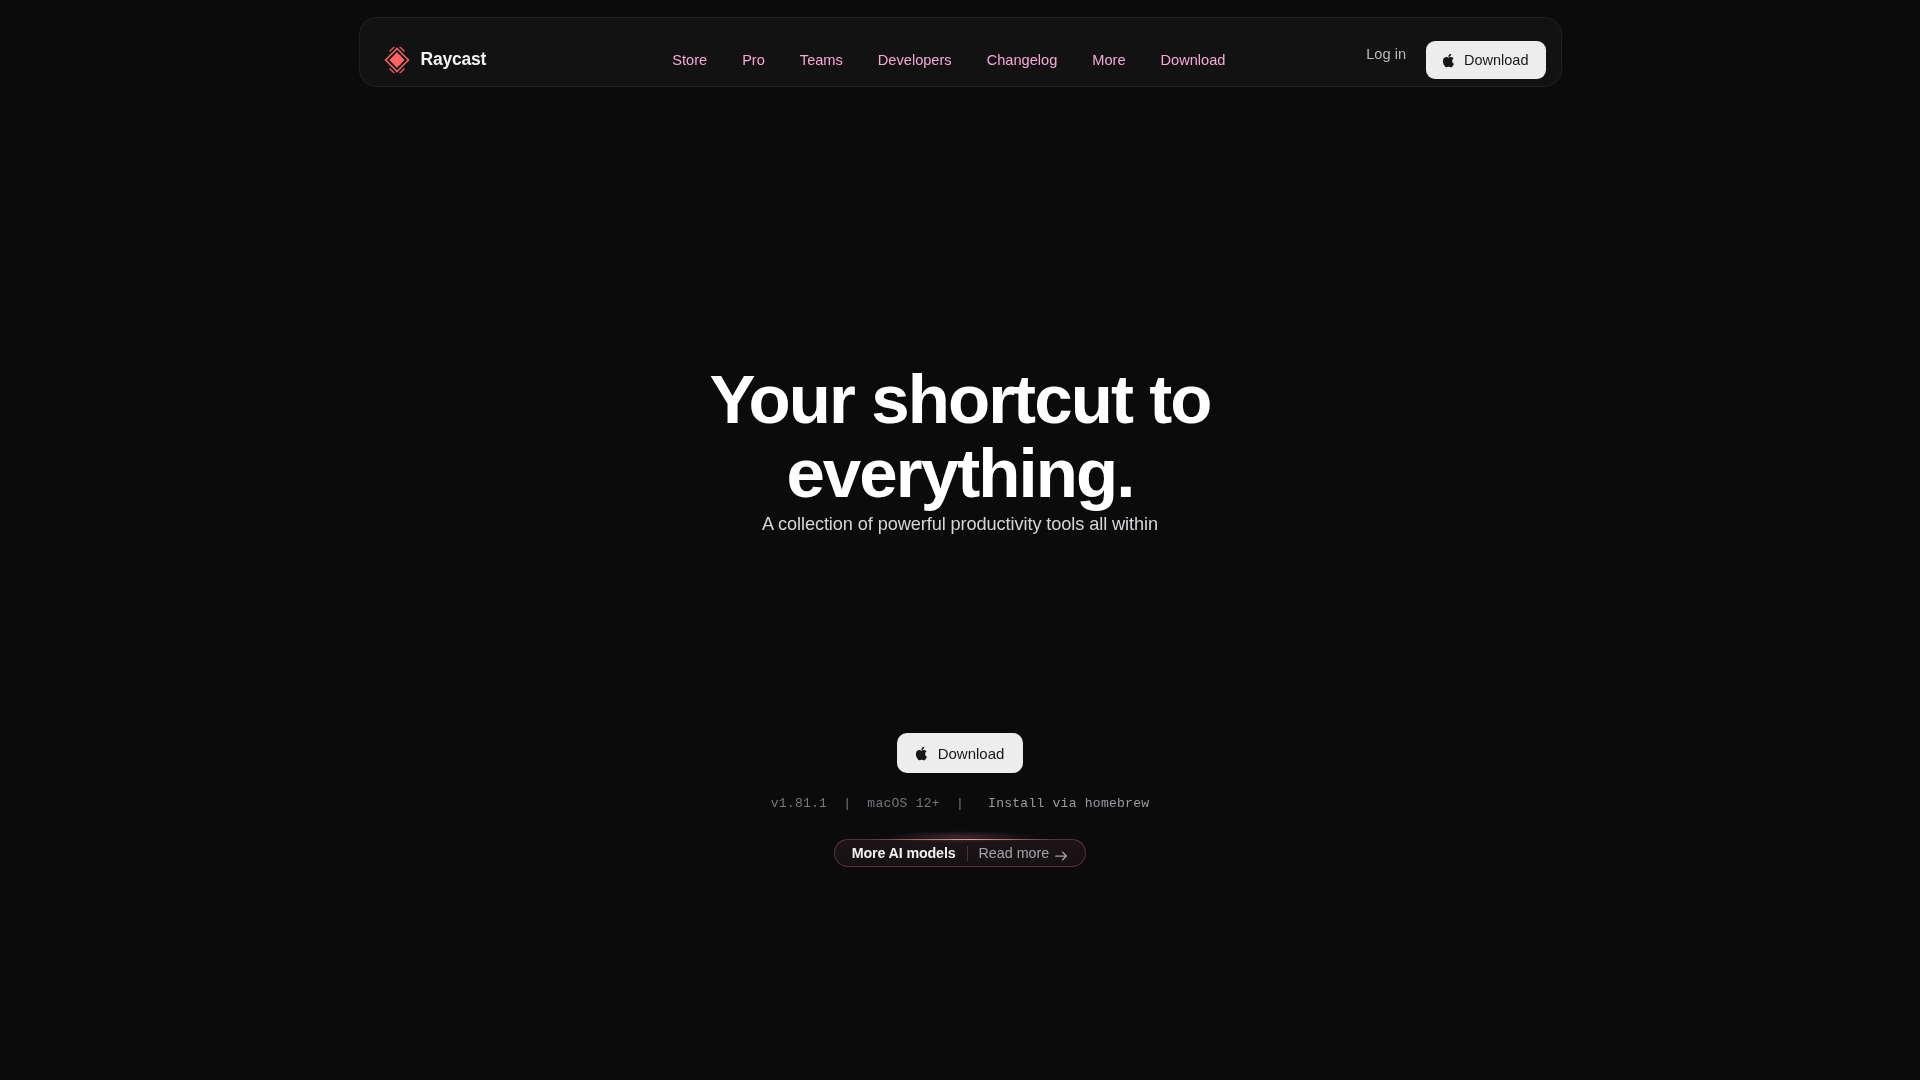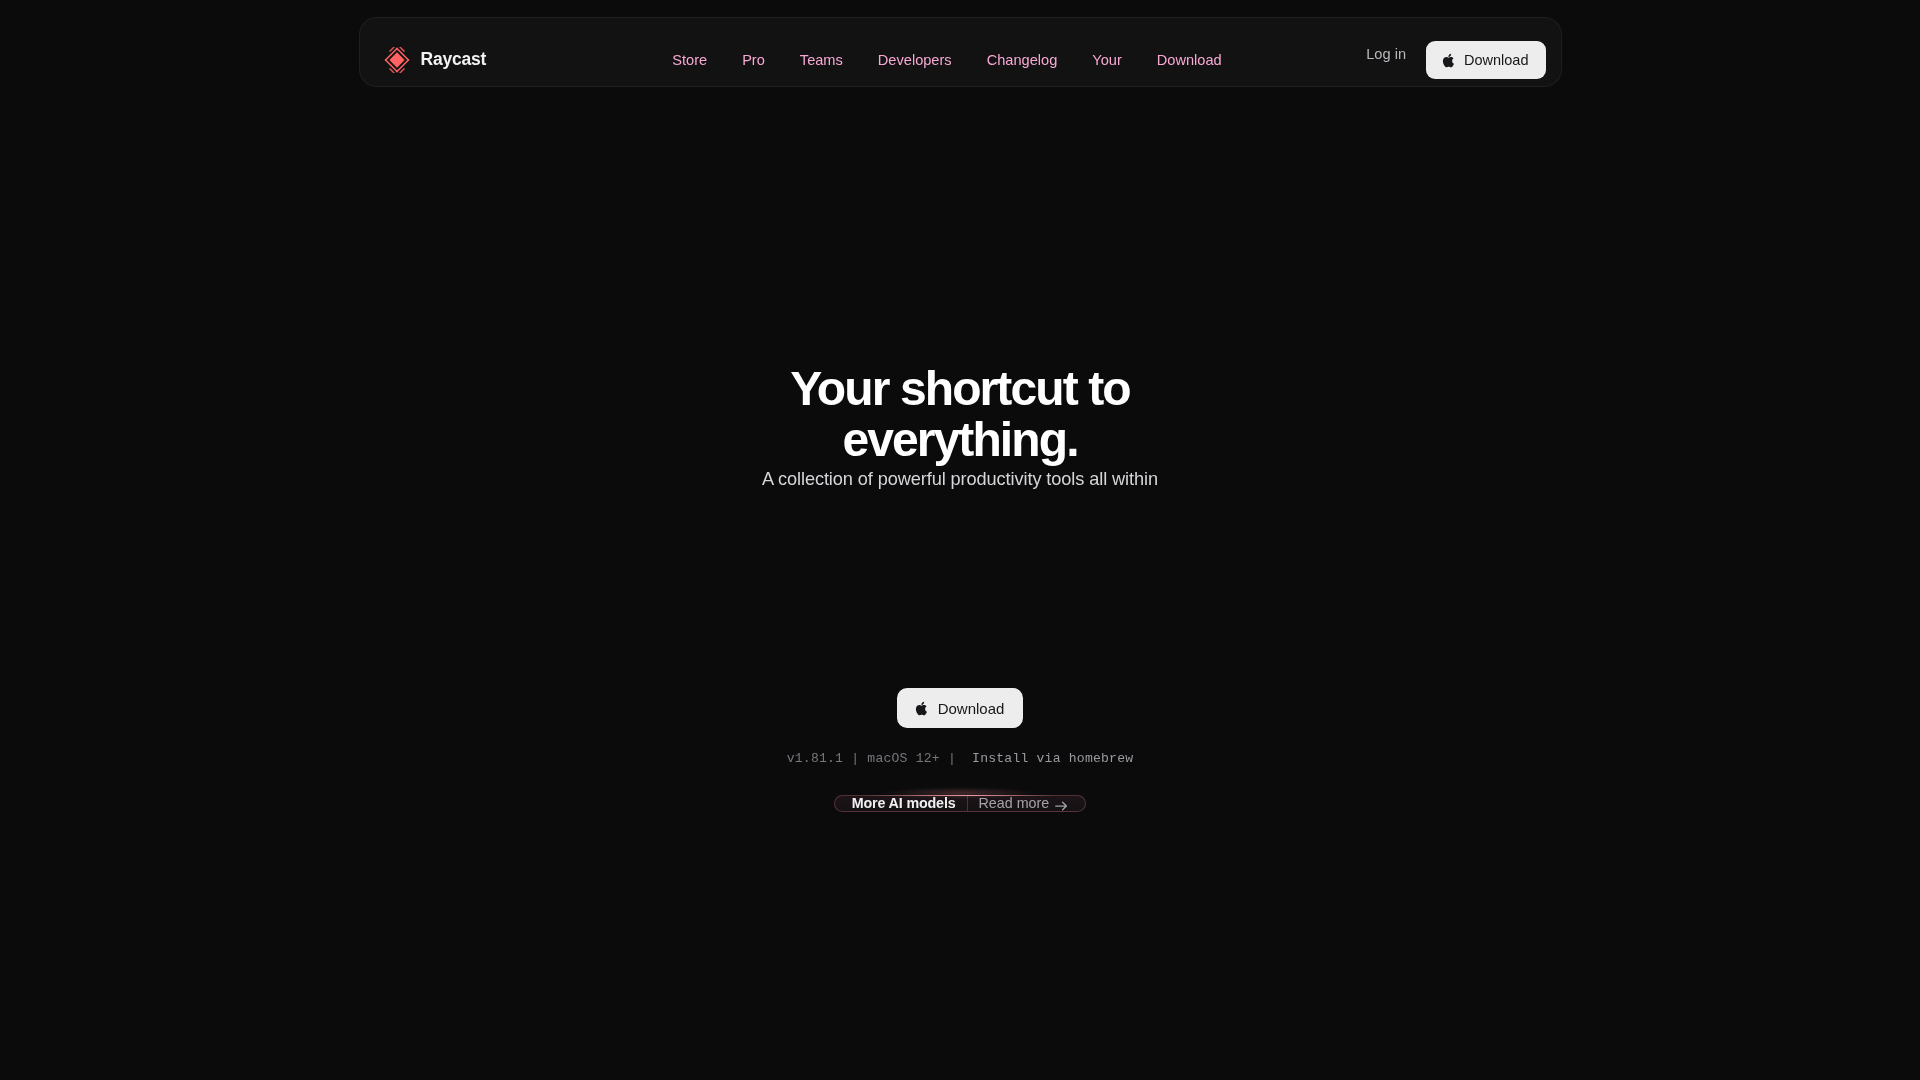--- a/index.html
+++ b/index.html
@@ -127,21 +127,21 @@
     display: flex;
     flex-direction: column;
     align-items: center;
   }
 
   .hero-title {
     margin-top: 363px;
     width: 820px;
     text-align: center;
     color: #ffffff;
-    font-size: 48px;
+    font-size: 69px;
     line-height: 1.07;
     font-weight: 700;
     letter-spacing: -1.9px;
   }
 
   .hero-sub {
     width: 640px;
     text-align: center;
     color: #d6d6da;
     font-size: 18.2px;
@@ -165,21 +165,21 @@
     font-size: 15px;
     font-weight: 500;
     cursor: pointer;
     white-space: nowrap;
   }
 
   .hero-meta {
     margin-top: 23px;
     display: flex;
     align-items: center;
-    gap: 0;
+    gap: 8px;
     font-family: "Liberation Mono", monospace;
     font-size: 13.1px;
     color: #76767c;
     letter-spacing: 0.2px;
     white-space: pre;
   }
 
   .hero-meta .meta-link {
     color: #9a9aa0;
     text-decoration: none;
@@ -189,21 +189,21 @@
   .ai-badge-wrap {
     margin-top: 28px;
     position: relative;
   }
 
   .ai-badge {
     position: relative;
     display: inline-flex;
     align-items: center;
     gap: 11px;
-    height: 17px;
+    height: 28px;
     padding: 0 17px;
     border-radius: 17px;
     background: linear-gradient(180deg, #1d1418 0%, #151113 100%);
     border: 1px solid rgba(231,122,134,0.30);
     text-decoration: none;
     cursor: pointer;
     overflow: visible;
   }
 
   .ai-badge::before {
@@ -290,21 +290,21 @@
       </span>
       <span class="brand-name">Raycast</span>
     </a>
 
     <div class="nav-links">
       <a class="nav-link" href="#">Store</a>
       <a class="nav-link" href="#">Pro</a>
       <a class="nav-link" href="#">Teams</a>
       <a class="nav-link" href="#">Developers</a>
       <a class="nav-link" href="#">Changelog</a>
-      <a class="nav-link" href="#">Your</a>
+      <a class="nav-link" href="#">More</a>
       <a class="nav-link" href="#">Download</a>
     </div>
 
     <div class="nav-right">
       <a class="login-link" href="#">Log in</a>
       <button class="btn-download" type="button">
         <span class="apple-glyph">
           <svg class="apple-glyph" viewBox="0 0 17 20" xmlns="http://www.w3.org/2000/svg" aria-hidden="true">
             <path fill="#17171a" d="M13.94 10.52c.02-2.02 1.65-2.99 1.72-3.04-0.94-1.37-2.4-1.56-2.92-1.58-1.24-.13-2.43.73-3.06.73-.63 0-1.61-.71-2.64-.69-1.36.02-2.61.79-3.31 2-1.41 2.45-.36 6.08 1.01 8.07.67.97 1.47 2.06 2.52 2.02 1.01-.04 1.39-.65 2.61-.65 1.22 0 1.57.65 2.64.63 1.09-.02 1.78-.99 2.45-1.97.77-1.13 1.09-2.22 1.11-2.28-.02-.01-2.13-.82-2.15-3.25z"></path>
             <path fill="#17171a" d="M11.95 4.6c.56-.68.94-1.62.83-2.56-.81.03-1.79.54-2.37 1.21-.52.6-.97 1.56-.85 2.48.9.07 1.83-.46 2.39-1.13z"></path>

